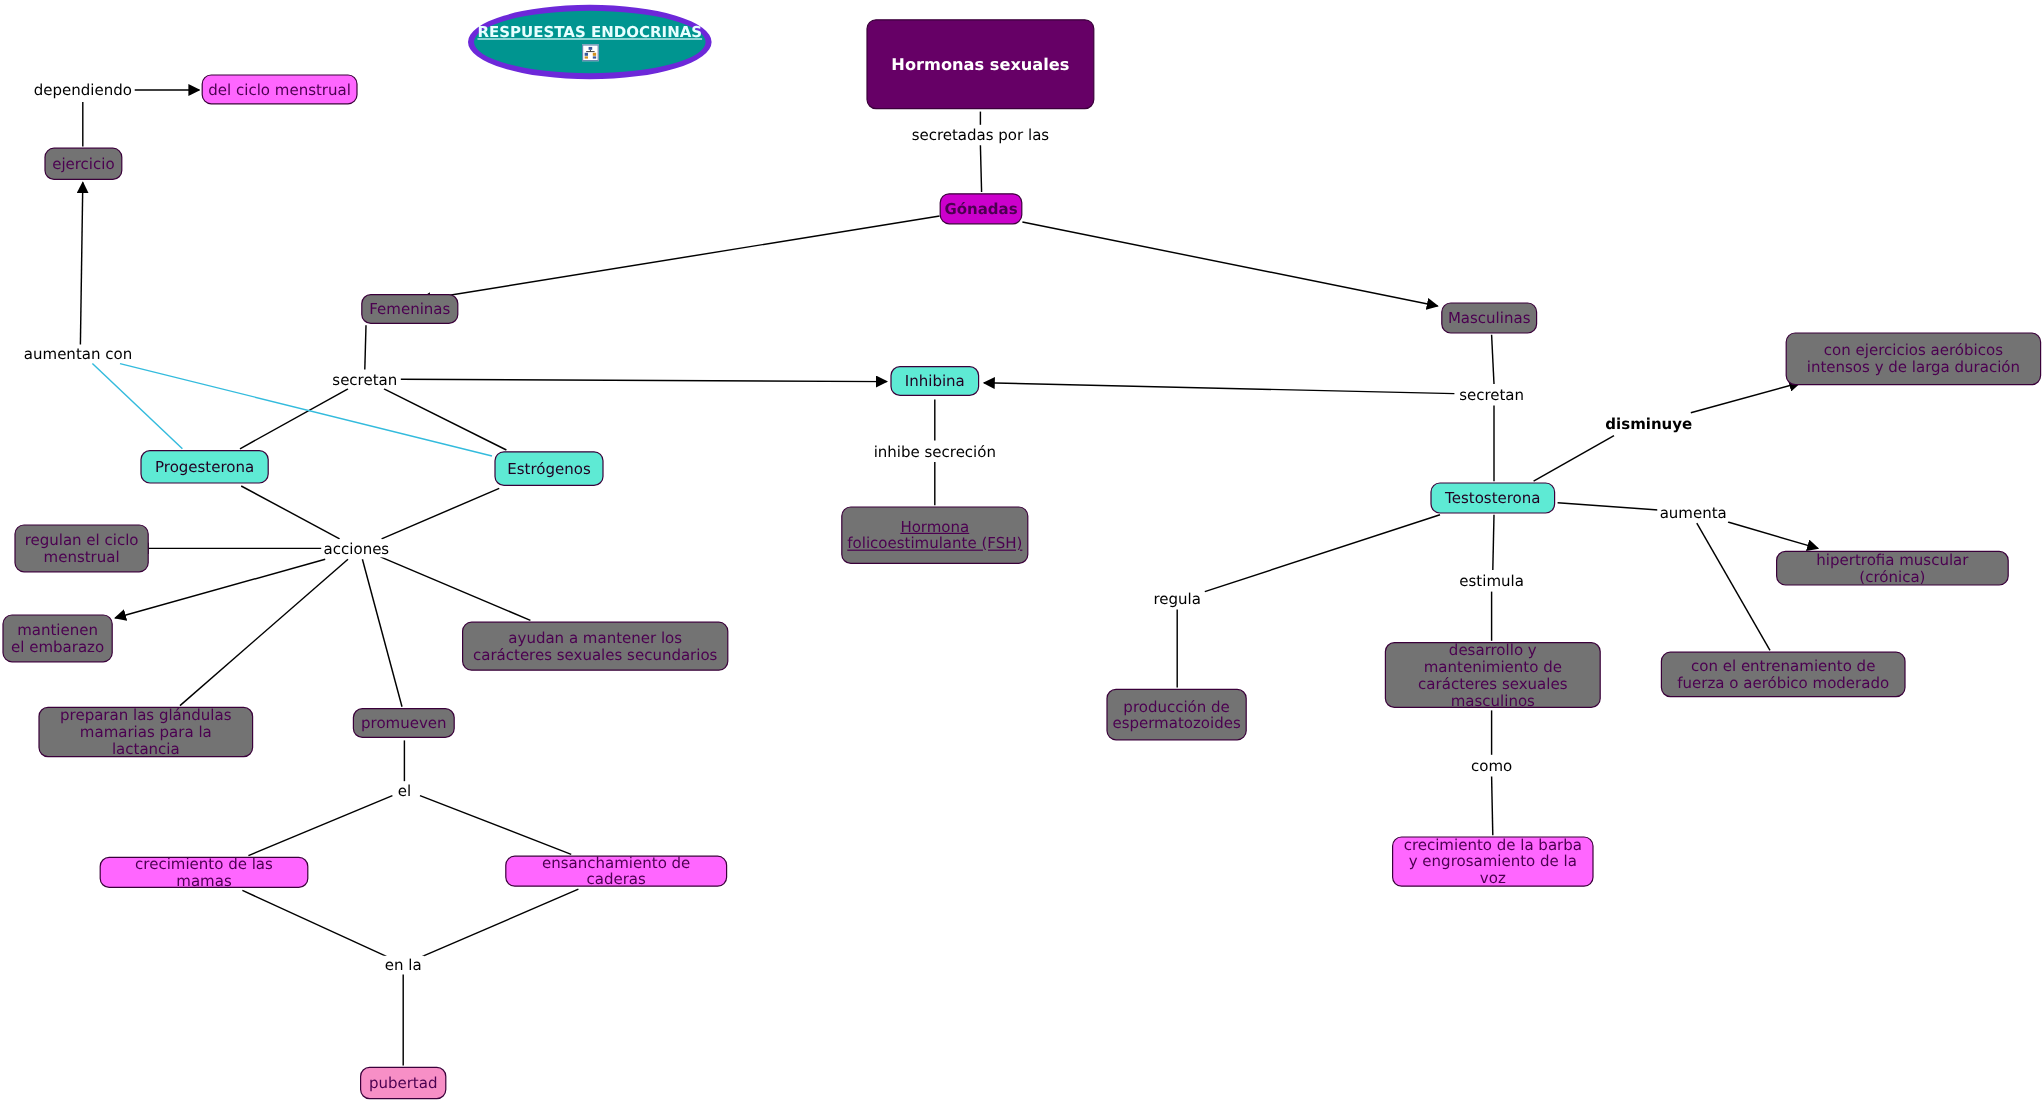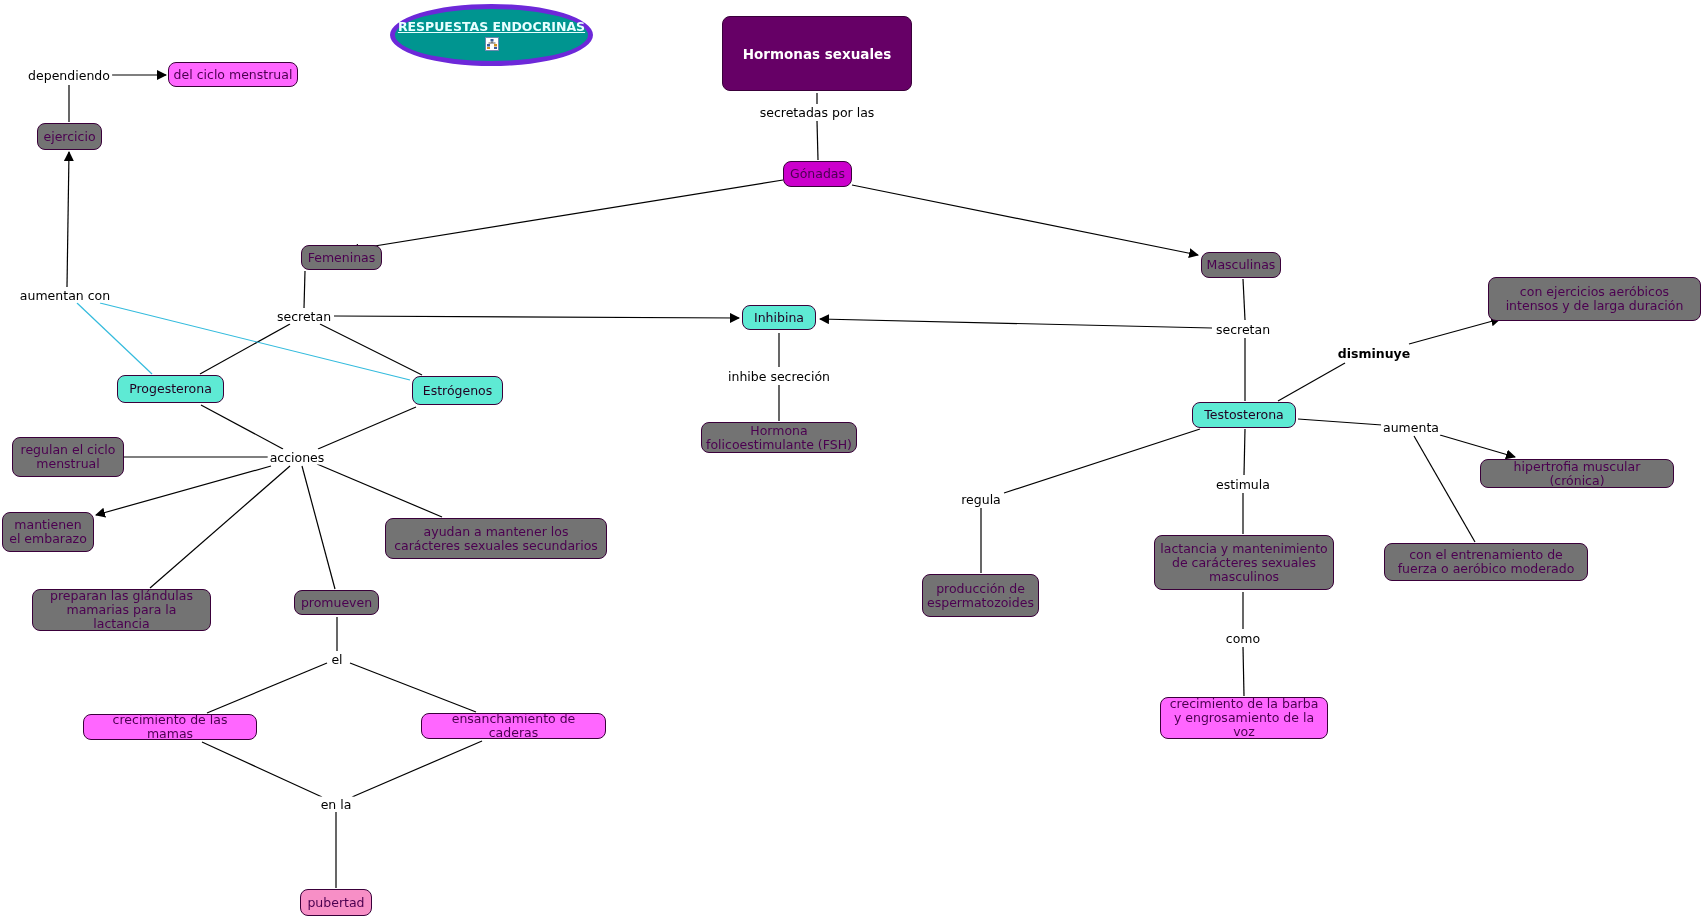--- a/index.html
+++ b/index.html
@@ -1,20 +1,20 @@
 <!DOCTYPE html>
 <html><head>
 <meta charset="utf-8">
 <style>
   html, body { margin:0; padding:0; background:#ffffff; }
   body { width:1702px; height:918px; position:relative; overflow:hidden; font-family:"DejaVu Sans", sans-serif; }
   #edges { position:absolute; left:0; top:0; width:1702px; height:918px; }
   .node { position:absolute; box-sizing:border-box; border:1px solid #3a003a; border-radius:8px; display:flex; align-items:center; justify-content:center; text-align:center; font-size:12.5px; line-height:14px; color:#4b0050; padding:0 4px; cursor:pointer; }
   .n-magenta { background:#737373; }
-  .n-dark { background:#cc00cc; }
+  .n-dark { background:#cc00cc;font-weight:bold; }
   .n-purple { background:#5eead4; font-weight:normal; color:#220022; }
   .n-light { background:#ff66ff; }
   .n-pink { background:#f78fc6; }
   .n-main { background:#660066; color:#ffffff; font-weight:bold; font-size:13.5px; border-radius:8px; }
   .lbl { position:absolute; transform:translate(-50%,-50%); background:#ffffff; font-size:12.5px; color:#000; white-space:nowrap; padding:0 2px; line-height:15px; }
   #title { position:absolute; left:390px; top:4px; width:203px; height:62px; background:#009590; border:5px solid #6d28d9; border-radius:50%; box-sizing:border-box; display:flex; flex-direction:column; align-items:center; justify-content:center;text-align:center; }
   #title-text { color:#e8ffff; font-weight:bold; font-size:12.5px; text-decoration:underline; }
   #title-icon { margin-top:3px; width:14px; height:14px; background:#ffffff; border:1px solid #6a8ab0; box-sizing:border-box; display:flex; align-items:center; justify-content:center; }
 </style>
 </head>
@@ -97,39 +97,39 @@
         <rect x="7" y="8" width="3" height="2" fill="#3a5a9a"></rect>
       </svg>
   </span>
 </div>
 
 <div class="node n-main" style="left:722px;top:16px;width:190px;height:75px;">Hormonas sexuales</div>
 <div class="node n-dark" style="left:783px;top:161px;width:69px;height:26px;">Gónadas</div>
 <div class="node n-magenta" style="left:265px;top:245px;width:81px;height:25px;margin-left:36px;">Femeninas</div>
 <div class="node n-magenta" style="left:1201px;top:252px;width:80px;height:26px;">Masculinas</div>
 <div class="node n-purple" style="left:742px;top:305px;width:74px;height:25px;">Inhibina</div>
-<div class="node n-magenta" style="left:701px;top:422px;width:156px;height:31px;">Hormona folicoestimulante (FSH)</div>
+<div class="node n-magenta" style="left:701px;top:422px;width:156px;height:48px;text-decoration:underline;">Hormona folicoestimulante (FSH)</div>
 <div class="node n-purple" style="left:117px;top:375px;width:107px;height:28px;">Progesterona</div>
 <div class="node n-purple" style="left:412px;top:376px;width:91px;height:29px;">Estrógenos</div>
 <div class="node n-magenta" style="left:12px;top:437px;width:112px;height:40px;">regulan el ciclo menstrual</div>
 <div class="node n-magenta" style="left:2px;top:512px;width:92px;height:40px;">mantienen el embarazo</div>
 <div class="node n-magenta" style="left:385px;top:518px;width:222px;height:41px;">ayudan a mantener los carácteres sexuales secundarios</div>
 <div class="node n-magenta" style="left:32px;top:589px;width:179px;height:42px;">preparan las glándulas mamarias para la lactancia</div>
 <div class="node n-magenta" style="left:294px;top:590px;width:85px;height:25px;">promueven</div>
 <div class="node n-light" style="left:83px;top:714px;width:174px;height:26px;">crecimiento de las mamas</div>
 <div class="node n-light" style="left:421px;top:713px;width:185px;height:26px;">ensanchamiento de caderas</div>
 <div class="node n-pink" style="left:300px;top:889px;width:72px;height:27px;">pubertad</div>
 <div class="node n-light" style="left:168px;top:62px;width:130px;height:25px;">del ciclo menstrual</div>
 <div class="node n-magenta" style="left:37px;top:123px;width:65px;height:27px;">ejercicio</div>
 <div class="node n-magenta" style="left:1488px;top:277px;width:213px;height:44px;">con ejercicios aeróbicos intensos y de larga duración</div>
 <div class="node n-purple" style="left:1192px;top:402px;width:104px;height:26px;">Testosterona</div>
 <div class="node n-magenta" style="left:1480px;top:459px;width:194px;height:29px;">hipertrofia muscular (crónica)</div>
 <div class="node n-magenta" style="left:1384px;top:543px;width:204px;height:38px;">con el entrenamiento de fuerza o aeróbico moderado</div>
 <div class="node n-magenta" style="left:922px;top:574px;width:117px;height:43px;">producción de espermatozoides</div>
-<div class="node n-magenta" style="left:1154px;top:535px;width:180px;height:55px;">lactancia y mantenimiento de carácteres sexuales masculinos</div>
+<div class="node n-magenta" style="left:1154px;top:535px;width:180px;height:55px;">desarrollo y mantenimiento de carácteres sexuales masculinos</div>
 <div class="node n-light" style="left:1160px;top:697px;width:168px;height:42px;">crecimiento de la barba y engrosamiento de la voz</div>
 
 <span class="lbl" style="left:817px;top:112px;">secretadas por las</span>
 <span class="lbl" style="left:69px;top:75px;">dependiendo</span>
 <span class="lbl" style="left:65px;top:295px;">aumentan con</span>
 <span class="lbl" style="left:304px;top:316px;">secretan</span>
 <span class="lbl" style="left:1243px;top:329px;">secretan</span>
 <span class="lbl" style="left:779px;top:376px;">inhibe secreción</span>
 <span class="lbl" style="left:297px;top:457px;">acciones</span>
 <span class="lbl" style="left:337px;top:659px;">el</span>

